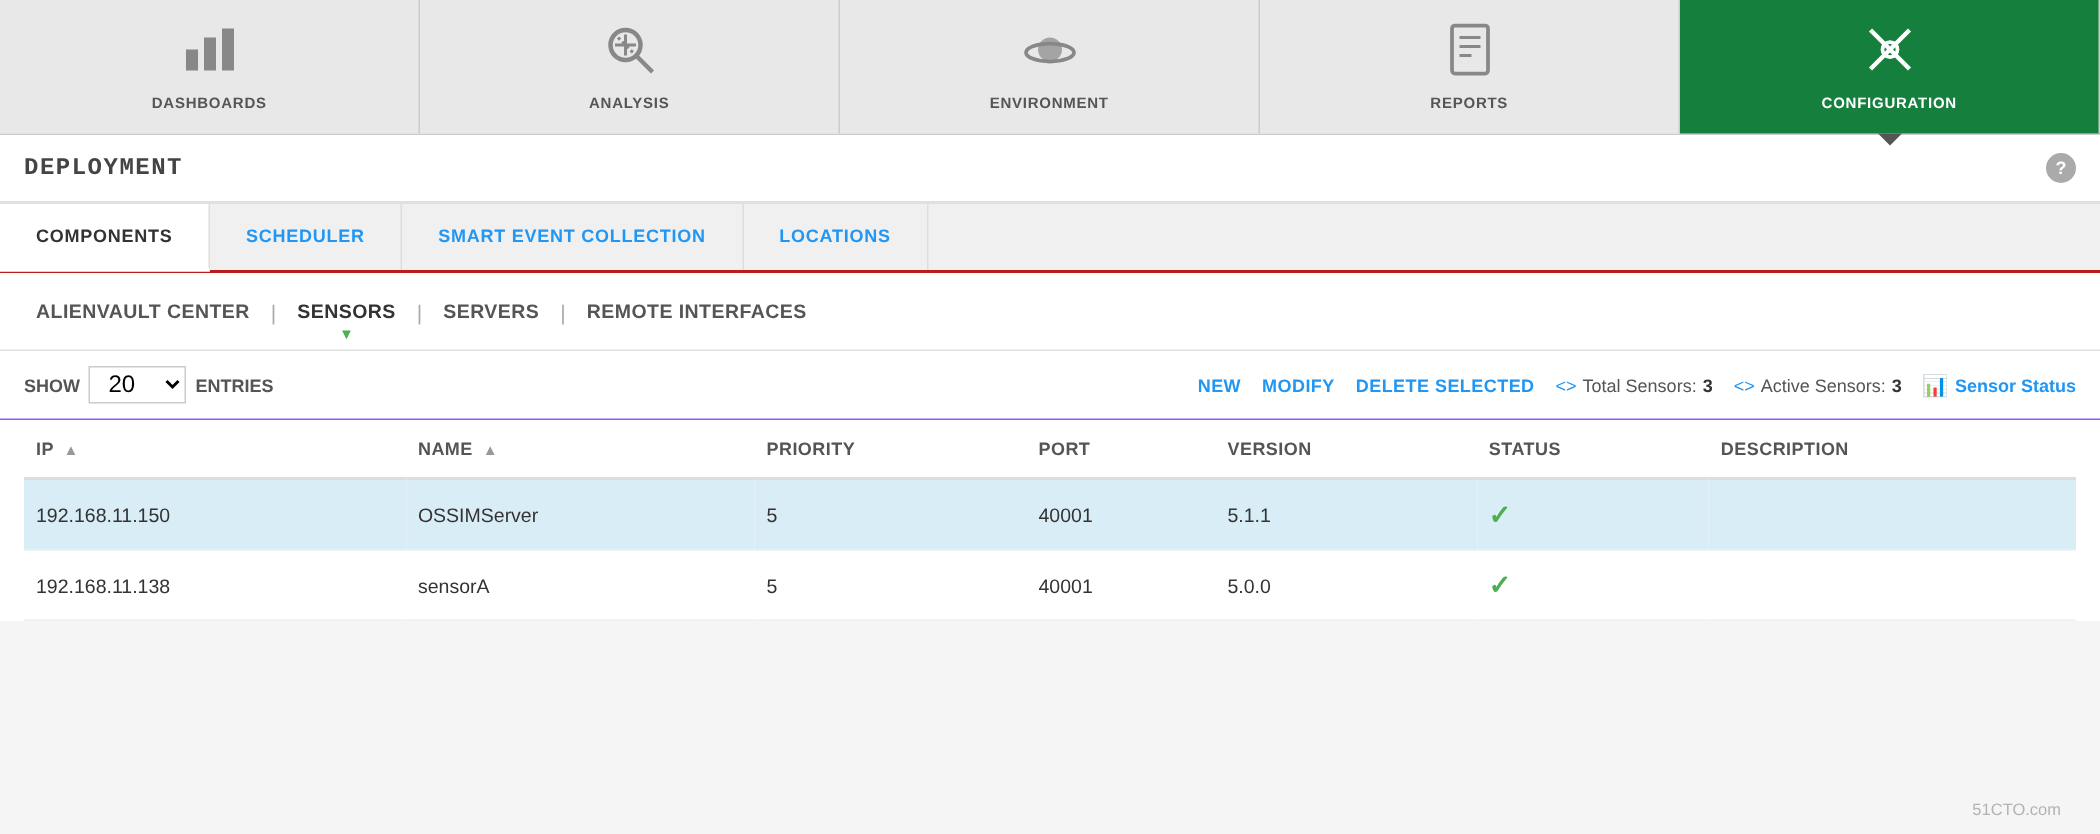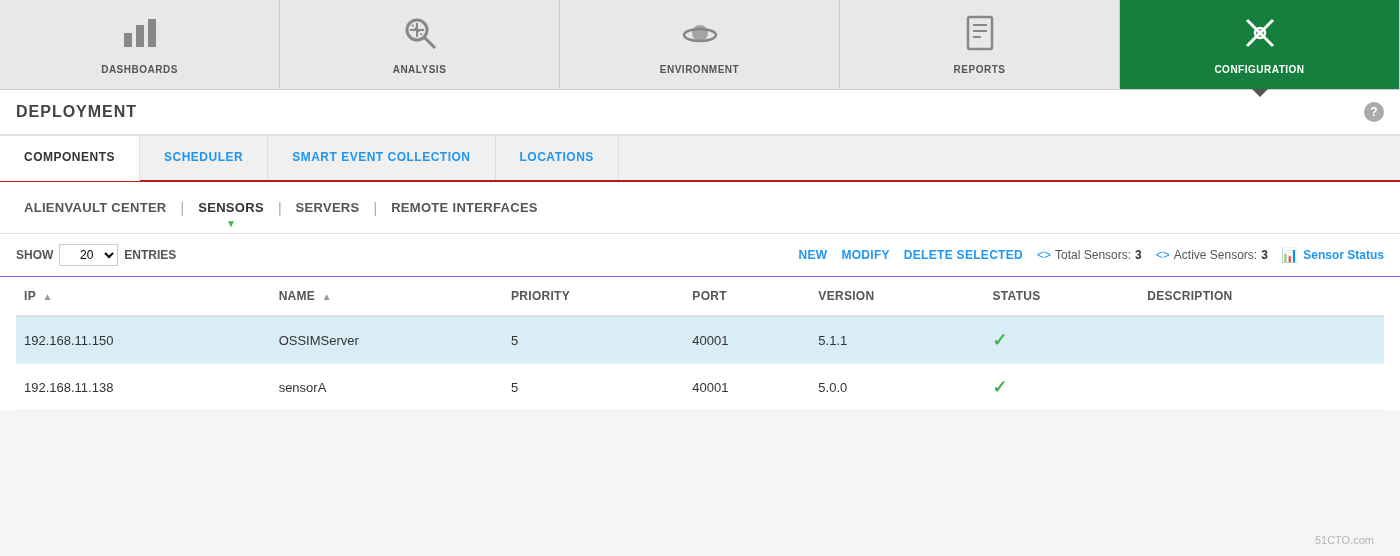--- a/index.html
+++ b/index.html
@@ -57,20 +57,21 @@
       border-bottom: 2px solid #e0e0e0;
       display: flex;
       align-items: center;
       justify-content: space-between;
     }
     .deployment-title {
       font-size: 16px;
       font-weight: bold;
       color: #444;
       letter-spacing: 1px;
+      font-family: Liberation Mono, monospace;
     }
     .help-icon {
       width: 20px;
       height: 20px;
       border-radius: 50%;
       background: #aaa;
       color: #fff;
       display: flex;
       align-items: center;
       justify-content: center;
@@ -154,24 +155,23 @@
       gap: 6px;
     }
     .show-label, .entries-label {
       font-size: 12px;
       color: #555;
       font-weight: bold;
     }
     .show-select {
       border: 1px solid #ccc;
       padding: 2px 8px;
-      font-size: 12px;
-      background: #fff;
-      cursor: pointer;
-      text-align: right;
+      font-size: 16px;
+      background: #fff;
+      cursor: pointer;
     }
     .toolbar-right {
       display: flex;
       align-items: center;
       gap: 14px;
     }
     .toolbar-btn {
       font-size: 12px;
       font-weight: bold;
       color: #2196F3;

